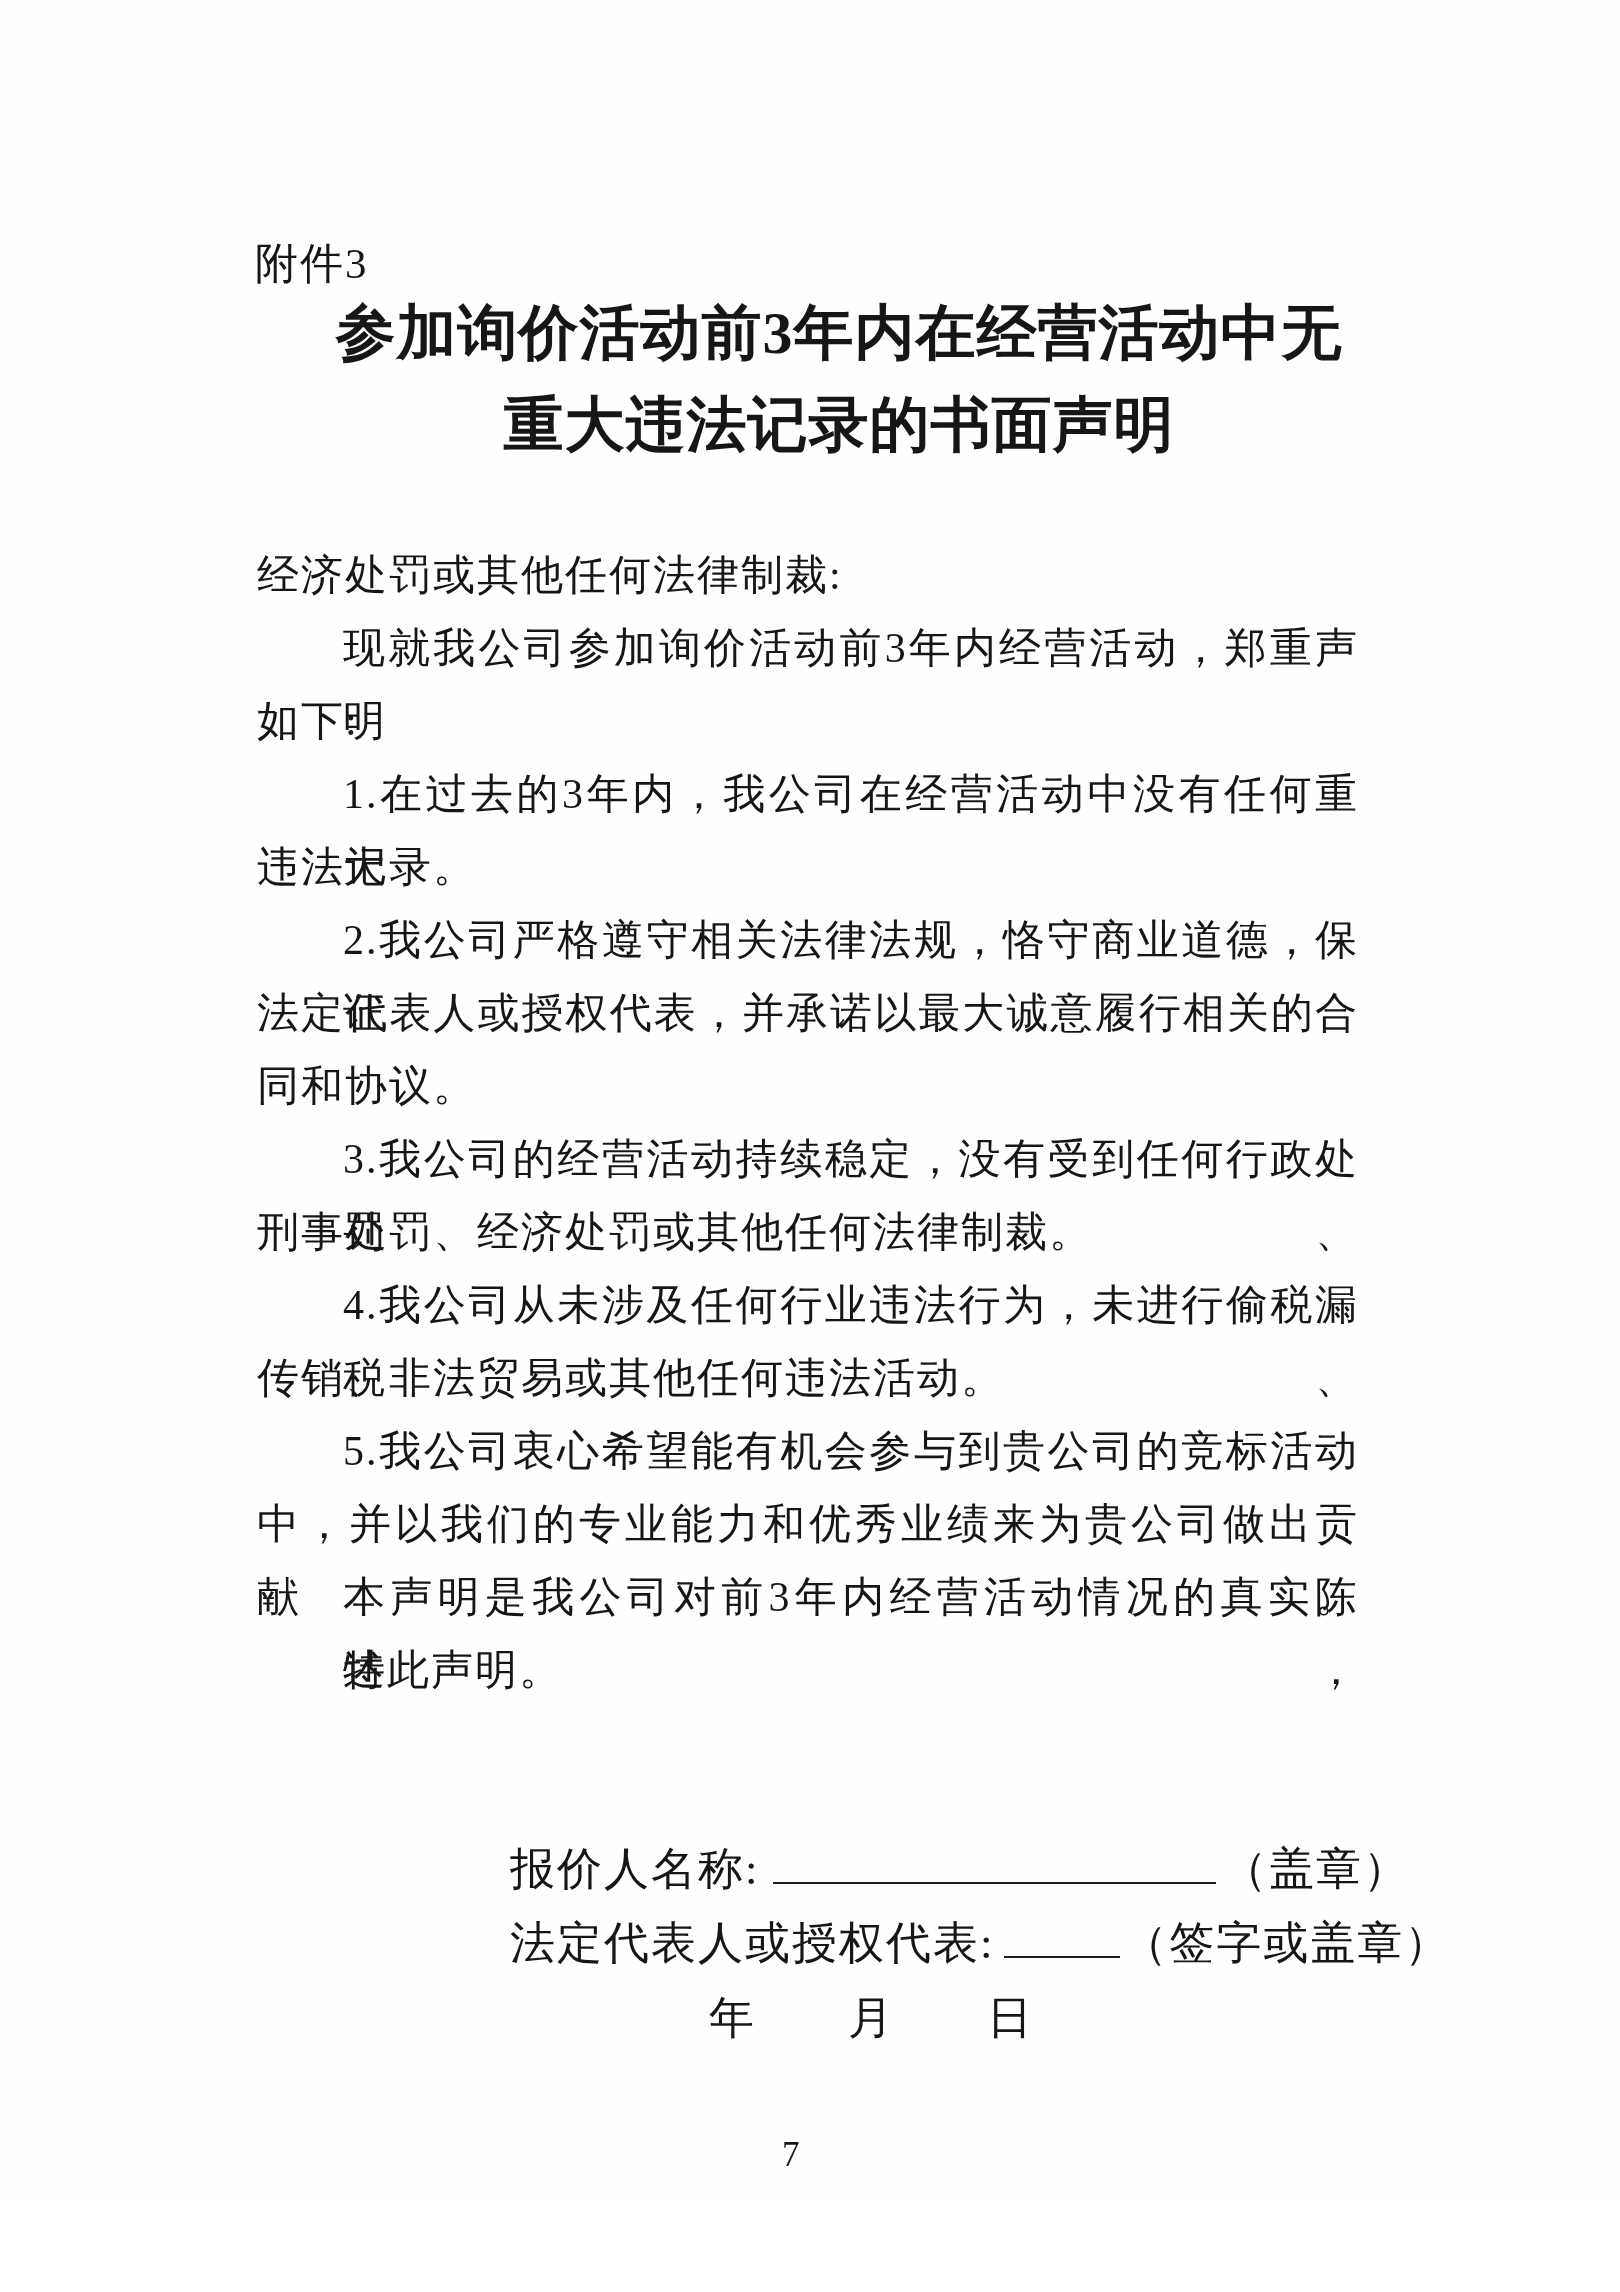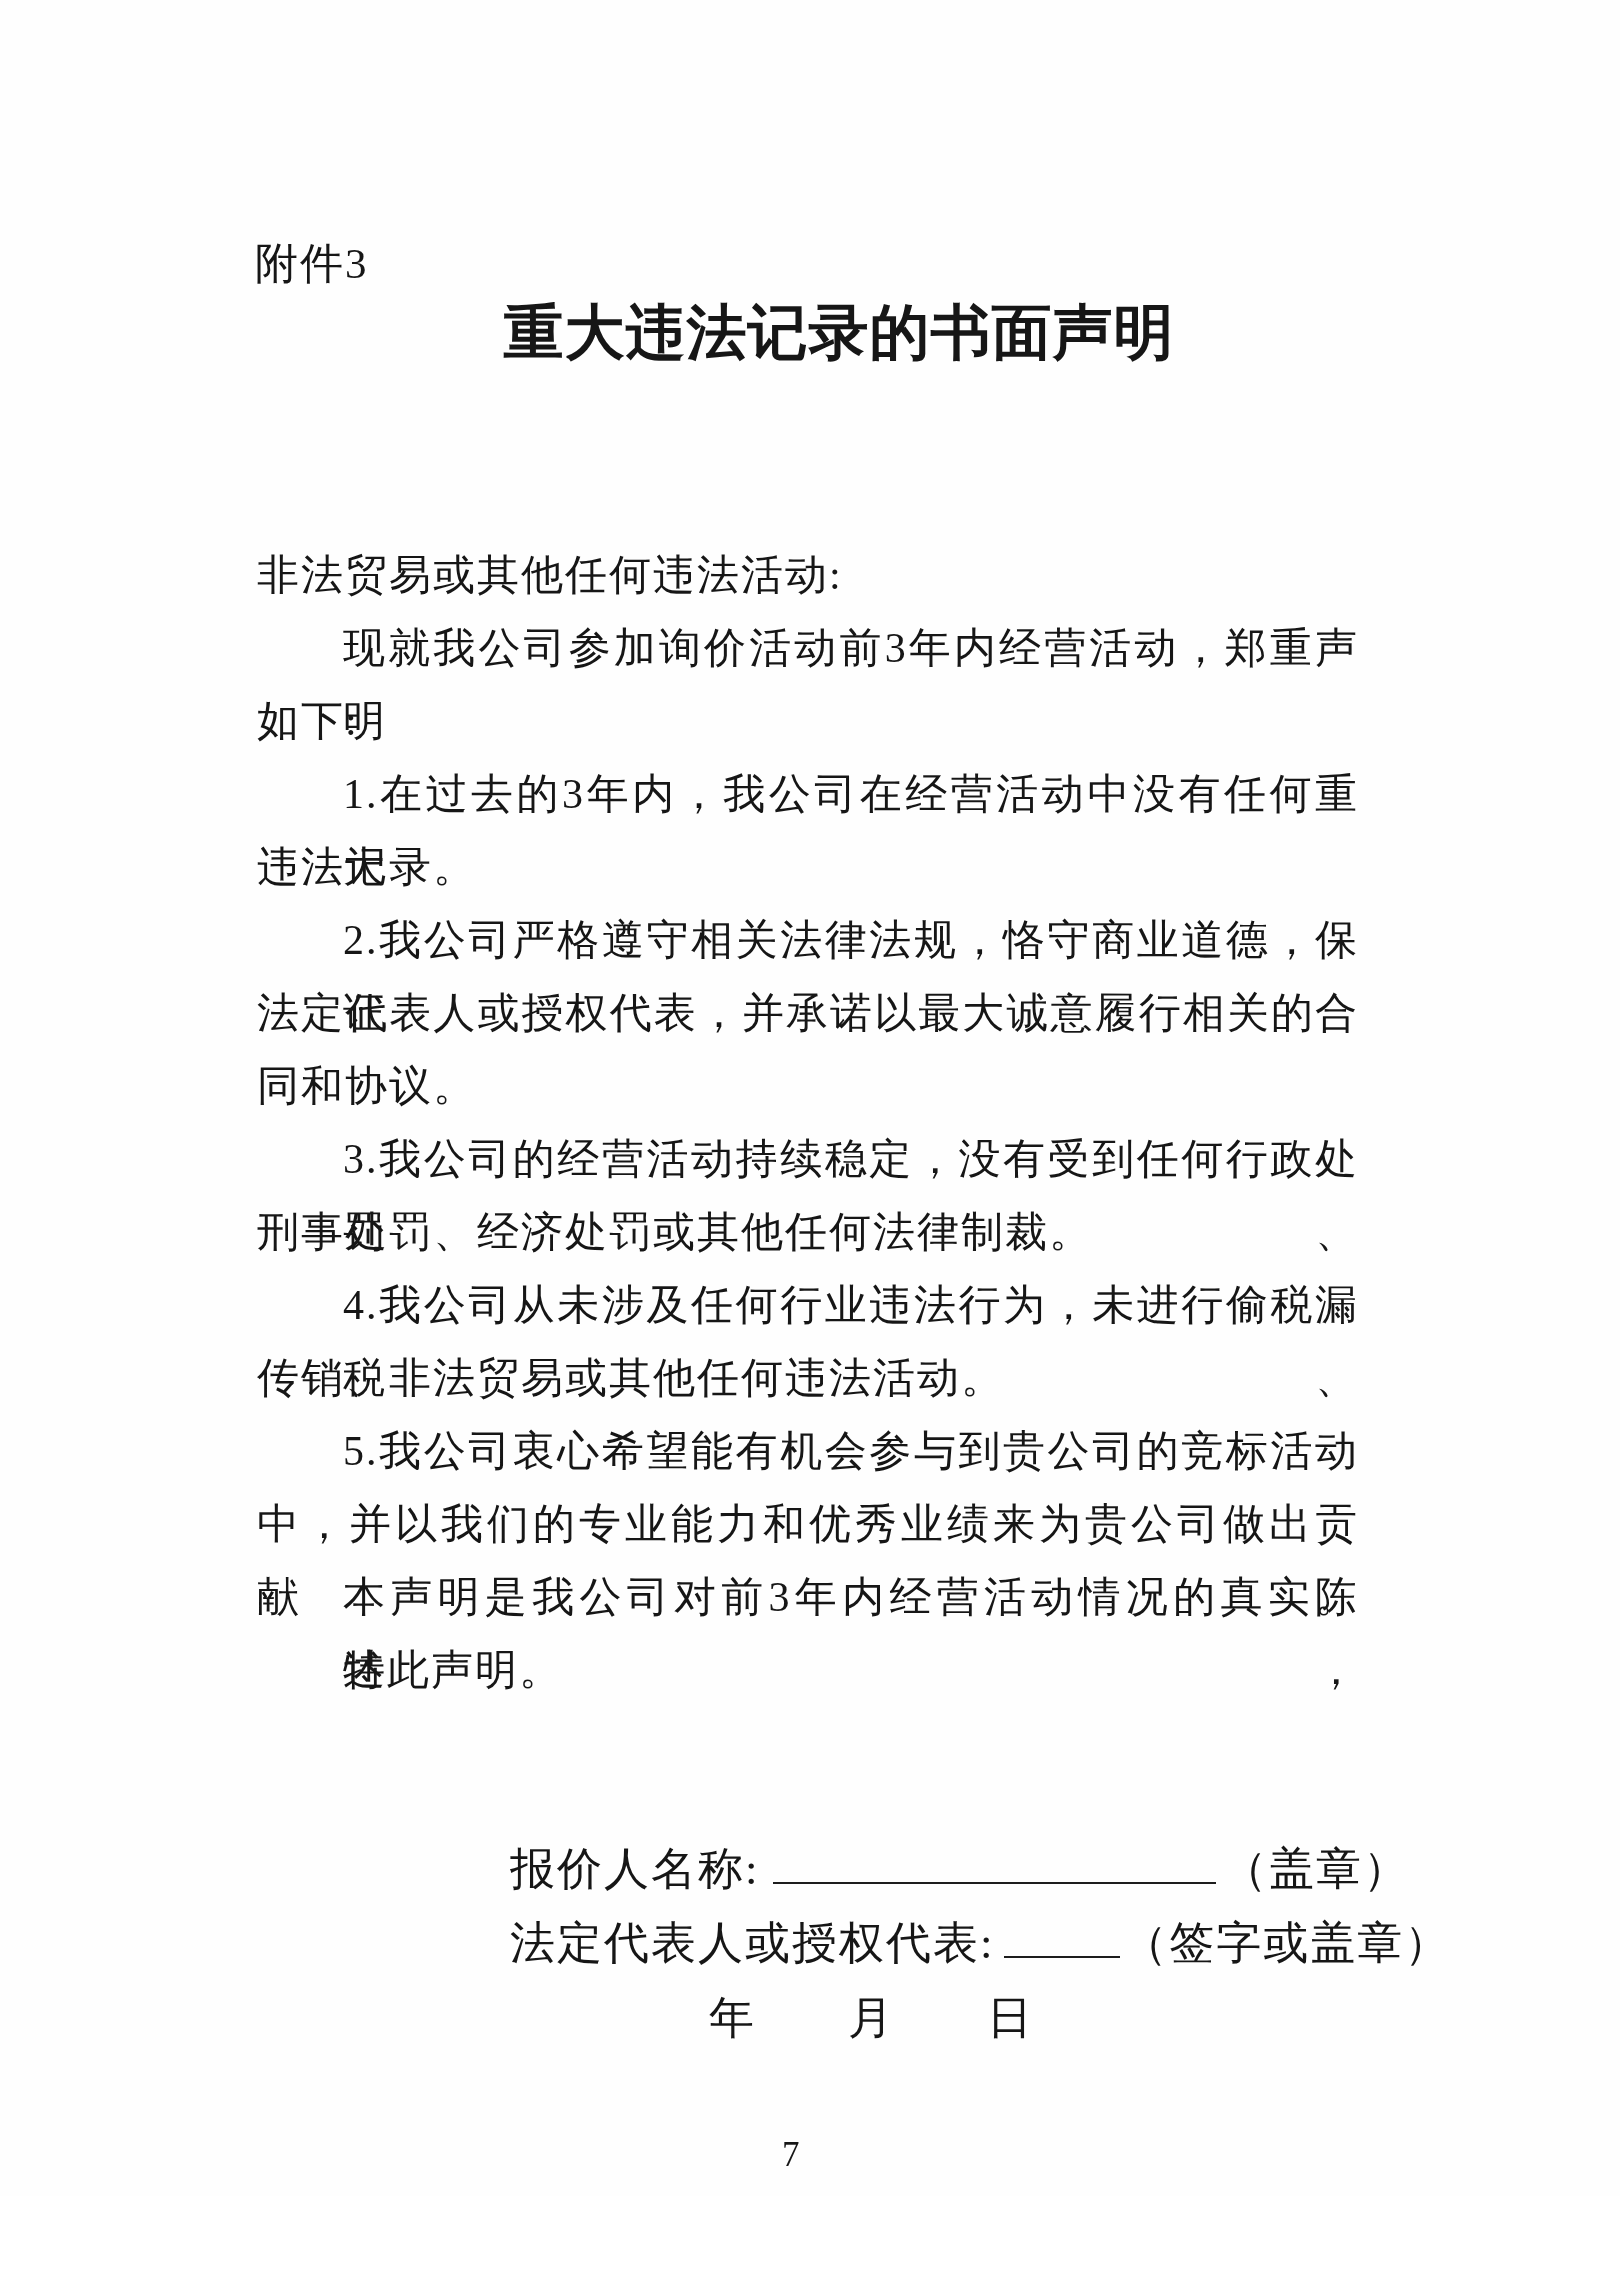--- a/index.html
+++ b/index.html
@@ -80,25 +80,26 @@
   }
 </style>
 </head>
 <body>
 
 <div class="page">
 
   <div class="attachment">附件3</div>
 
   <div class="title">
+    <div>参加询价活动前3年内在经营活动中无</div>
     <div>重大违法记录的书面声明</div>
   </div>
 
   <div class="body-text">
-    <div class="line">非法贸易或其他任何违法活动:</div>
+    <div class="line">经济处罚或其他任何法律制裁:</div>
     <div class="line ind j">现就我公司参加询价活动前3年内经营活动，郑重声明</div>
     <div class="line">如下:</div>
     <div class="line ind j">1.在过去的3年内，我公司在经营活动中没有任何重大</div>
     <div class="line">违法记录。</div>
     <div class="line ind j">2.我公司严格遵守相关法律法规，恪守商业道德，保证</div>
     <div class="line j">法定代表人或授权代表，并承诺以最大诚意履行相关的合</div>
     <div class="line">同和协议。</div>
     <div class="line ind j">3.我公司的经营活动持续稳定，没有受到任何行政处罚、</div>
     <div class="line">刑事处罚、经济处罚或其他任何法律制裁。</div>
     <div class="line ind j">4.我公司从未涉及任何行业违法行为，未进行偷税漏税、</div>

